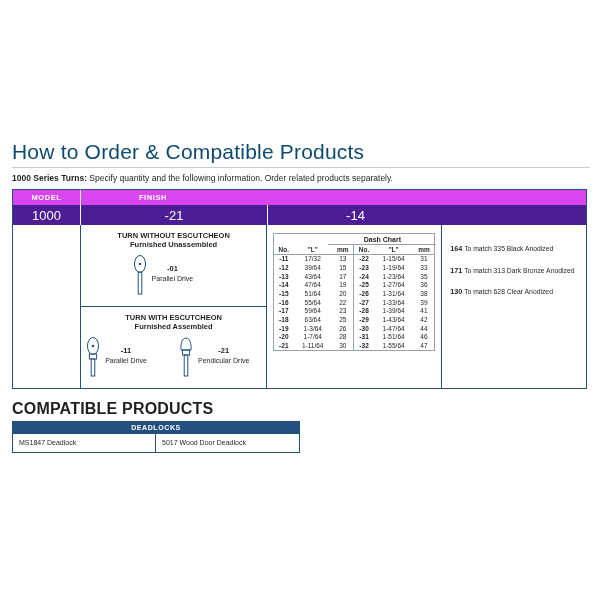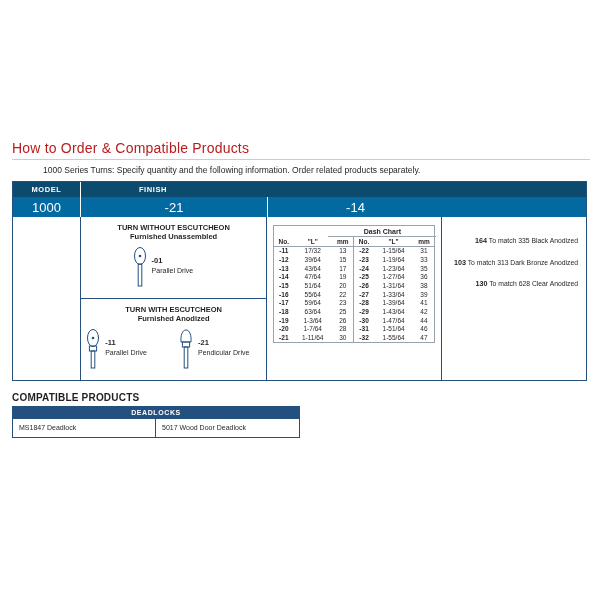--- a/index.html
+++ b/index.html
@@ -22,76 +22,76 @@
   }
   .sheet {
     position: absolute;
     left: 8px;
     top: 140px;
     width: 584px;
   }
 
   
   .title {
-    font-size: 14px;
+    font-size: 21px;
     font-weight: 400;
-    color: #b91c1c;
+    color: #0c4a6e;
     letter-spacing: 0.2px;
     margin: 0 0 3px 4px;
     font-family: "Liberation Sans", sans-serif;
   }
   .title-rule {
     border-bottom: 1px solid #c9cdd2;
     margin: 0 2px 5px 4px;
   }
   .subtitle {
     font-size: 8.5px;
     margin: 0 0 6px 4px;
     color: #231f20;
   }
-  .subtitle b { font-weight: normal; margin-left: 31px; }
+  .subtitle b { font-weight: bold; }
 
   
   .main-table {
     position: relative;
     margin-left: 4px;
     width: 575px;
     border: 1px solid #24507f;
     box-sizing: border-box;
     display: flex;
     flex-direction: column;
   }
   .hdr-row {
     display: flex;
-    background: #0c4a6e;
+    background: #d946ef;
     color: #ffffff;
     font-size: 7.5px;
     letter-spacing: 0.6px;
     font-weight: bold;
     height: 15px;
     align-items: center;
     text-align: center;
   }
   .hdr-cell {
     border-right: 1px solid #ffffff;
     height: 100%;
     display: flex;
     align-items: center;
     justify-content: center;
     box-sizing: border-box;
   }
   .hdr-cell:last-child { border-right: none; }
   .col-model  { width: 68px; }
   .col-turn   { width: 187px; }
   .col-spindle{ width: 175px; }
-  .col-finish { width: 144px; text-align: right; }
+  .col-finish { width: 144px; }
 
   .val-row {
     display: flex;
-    background: #0369a1;
+    background: #4c1d95;
     color: #ffffff;
     font-size: 13px;
     height: 20px;
     align-items: center;
     text-align: center;
   }
   .val-cell {
     border-right: 1px solid #ffffff;
     height: 100%;
     display: flex;
@@ -125,20 +125,21 @@
   .turn-opts {
     display: flex;
     justify-content: space-around;
     padding: 4px 0 8px 0;
   }
   .turn-opt {
     display: flex;
     align-items: flex-start;
     gap: 4px;
     width: 84px;
+    text-align: center;
   }
   .knob svg { display: block; }
   .opt-text {
     font-size: 7px;
     line-height: 1.35;
     padding-top: 10px;
   }
   .opt-code { font-weight: bold; font-size: 7.5px; }
   .turn-divider { border-top: 1px solid #24507f; }
 
@@ -183,21 +184,21 @@
   .finish-wrap { padding: 20px 8px 8px 8px; }
   .finish-line {
     font-size: 6.8px;
     margin-bottom: 13px;
     line-height: 1.2;
   }
   .finish-line b { font-weight: bold; font-size: 7.2px; }
 
   
   .cp-title {
-    font-size: 10px;
+    font-size: 16px;
     font-weight: bold;
     margin: 11px 0 3px 4px;
     letter-spacing: 0.2px;
   }
   .cp-table {
     margin-left: 4px;
     width: 288px;
     border: 1px solid #24507f;
     box-sizing: border-box;
   }
@@ -270,21 +271,21 @@
                 <span class="opt-code">-01</span><br>
                 <span>Parallel Drive</span>
               </span>
             </div>
           </div>
 
           <div class="turn-divider"></div>
 
           <div class="turn-caption">
             <div>TURN WITH ESCUTCHEON</div>
-            <div class="sub">Furnished Anodized</div>
+            <div class="sub">Furnished Assembled</div>
           </div>
           <div class="turn-opts">
             <div class="turn-opt">
               <span class="knob">
                 <svg width="16" height="44" viewBox="0 0 16 44">
                   <ellipse cx="8" cy="10" rx="5.5" ry="8.5" fill="none" stroke="#24507f" stroke-width="1"></ellipse>
                   <circle cx="8" cy="10" r="1.3" fill="#24507f"></circle>
                   <rect x="4.4" y="18" width="7.2" height="5" fill="none" stroke="#24507f" stroke-width="1"></rect>
                   <rect x="6.2" y="23" width="3.6" height="17" fill="none" stroke="#24507f" stroke-width="1"></rect>
                 </svg>
@@ -420,21 +421,21 @@
           </div>
         </div>
 
         <div class="body-cell col-finish">
           <div class="finish-wrap">
             <div class="finish-line">
               <b>164</b>
               <span>To match 335 Black Anodized</span>
             </div>
             <div class="finish-line">
-              <b>103</b>
+              <b>171</b>
               <span>To match 313 Dark Bronze Anodized</span>
             </div>
             <div class="finish-line">
               <b>130</b>
               <span>To match 628 Clear Anodized</span>
             </div>
           </div>
         </div>
 
       </div>

